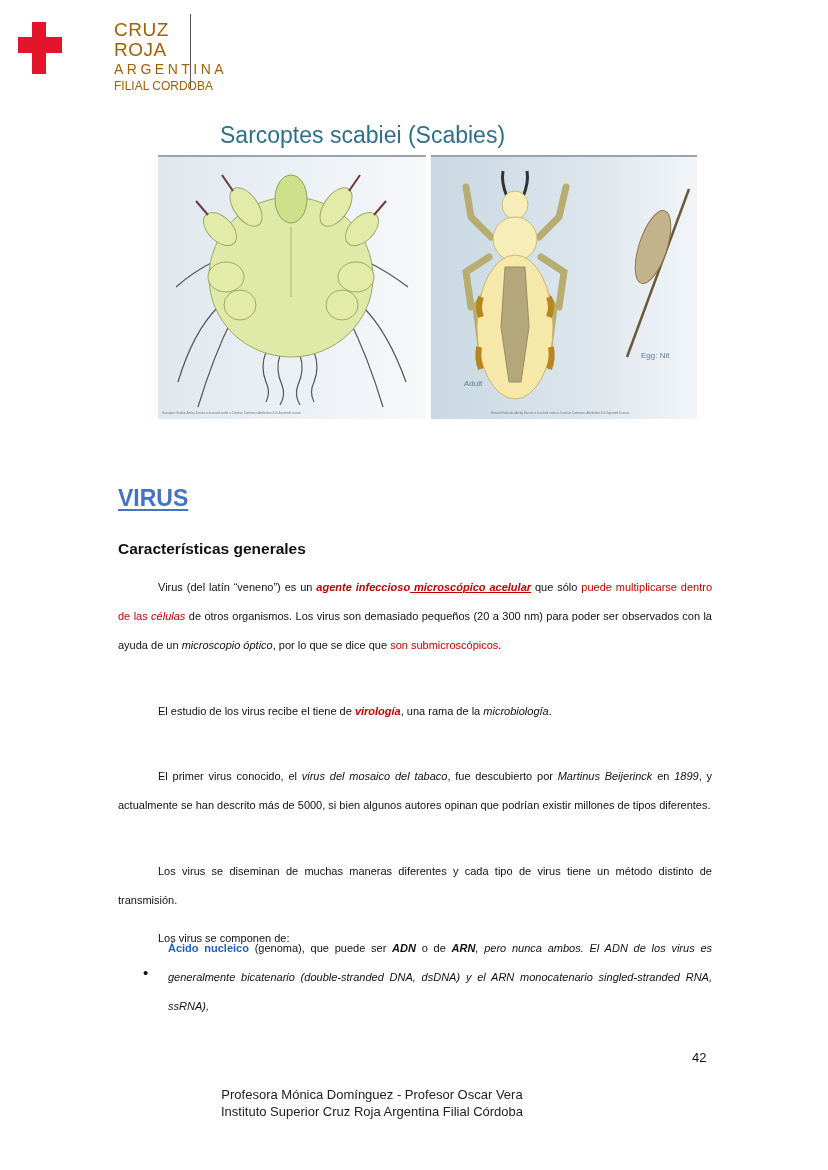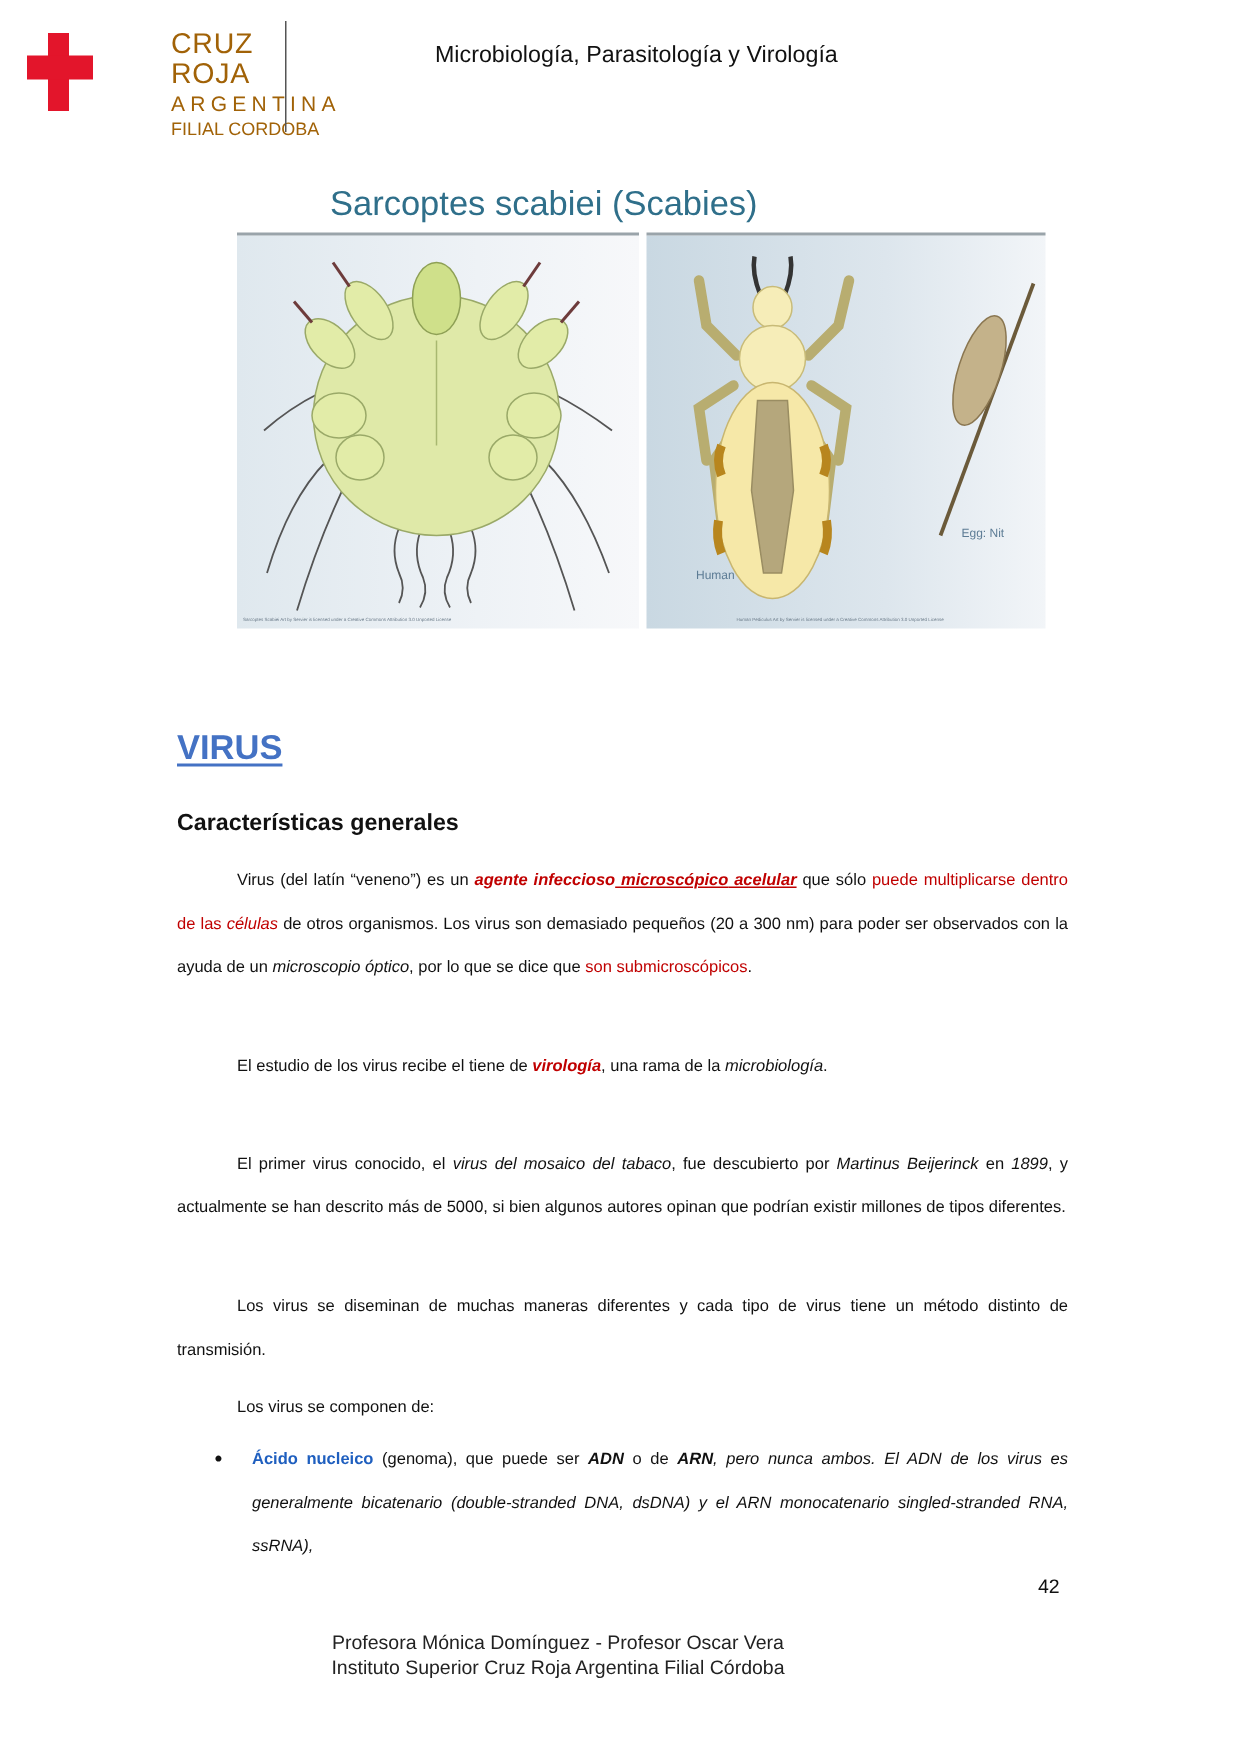--- a/index.html
+++ b/index.html
@@ -46,21 +46,20 @@
   <div class="logo">
     <div class="cross-v"></div>
     <div class="cross-h"></div>
     <div class="logo-text">
       <div class="logo-l1">CRUZ ROJA</div>
       <div class="logo-l2">ARGENTINA</div>
       <div class="logo-l3">FILIAL CORDOBA</div>
     </div>
   </div>
   <div class="logo-divider"></div>
-  <div class="doc-title">Microbiología, Parasitología y Virología</div>
 </div>
 
 <div class="figure">
   <div class="panel-title left">Sarcoptes scabiei (Scabies)</div>
 
   <div class="panel left">
     <svg width="268" height="262" viewBox="0 0 268 262">
       <g stroke="#555" stroke-width="1.2" fill="none">
         <path d="M60 150 Q35 175 20 225"></path>
           <path d="M75 160 Q55 200 40 250"></path>
@@ -112,40 +111,40 @@
       <ellipse cx="84" cy="82" rx="22" ry="22" fill="#f6edb8" stroke="#c8bb78"></ellipse>
       <ellipse cx="84" cy="170" rx="38" ry="72" fill="#f6e8a8" stroke="#c8b670"></ellipse>
       <path d="M74 110 L94 110 L98 170 L90 225 L78 225 L70 170 Z" fill="#b5a77c" stroke="#9a8d62"></path>
       <path d="M50 140 q-4 10 0 20" stroke="#b8861e" stroke-width="6" fill="none"></path>
       <path d="M118 140 q4 10 0 20" stroke="#b8861e" stroke-width="6" fill="none"></path>
       <path d="M48 190 q-2 12 2 22" stroke="#b8861e" stroke-width="6" fill="none"></path>
       <path d="M120 190 q2 12 -2 22" stroke="#b8861e" stroke-width="6" fill="none"></path>
       <line x1="258" y1="32" x2="196" y2="200" stroke="#6b5a3a" stroke-width="2.5"></line>
       <ellipse cx="222" cy="90" rx="14" ry="38" transform="rotate(18 222 90)" fill="#c4b28a" stroke="#8a7650"></ellipse>
     </svg>
-    <div class="panel-label" style="left:33px; top:222px;">Human</div>
+    <div class="panel-label" style="left:33px; top:222px;">Adult</div>
     <div class="panel-label" style="left:210px; top:194px;">Egg: Nit</div>
     <div class="credit" style="left:60px;">Human Pediculus Art by Servier is licensed under a Creative Commons Attribution 3.0 Unported License</div>
   </div>
 </div>
 
 <div class="h-virus">VIRUS</div>
 <div class="h-sub">Características generales</div>
 
 <p class="para" style="top:573px;"><span class="indent"></span><span>Virus (del latín “veneno”) es un </span><span class="red-bi">agente infeccioso</span><span class="red-bi ul"> microscópico</span><span class="red-bi ul"> acelular</span> <span>que sólo </span><span class="red">puede multiplicarse dentro de las </span><span class="red it">células</span><span> de otros organismos. Los virus son demasiado pequeños (20 a 300 nm) para poder ser observados con la ayuda de un </span><span class="it">microscopio óptico</span><span>, por lo que se dice que </span><span class="red">son submicroscópicos</span><span>.</span></p>
 
 <p class="para" style="top:697px; text-align-last:left;"><span class="indent"></span><span>El estudio de los virus recibe el tiene de </span><span class="red-bi">virología</span><span>, una rama de la </span><span class="it">microbiología</span><span>.</span></p>
 
 <p class="para" style="top:762px;"><span class="indent"></span><span>El primer virus conocido, el </span><span class="it">virus del mosaico del tabaco</span><span>, fue descubierto por </span><span class="it">Martinus Beijerinck</span><span> en </span><span class="it">1899</span><span>, y actualmente se han descrito más de 5000, si bien algunos autores opinan que podrían existir millones de tipos diferentes.</span></p>
 
 <p class="para" style="top:857px;"><span class="indent"></span><span>Los virus se diseminan de muchas maneras diferentes y cada tipo de virus tiene un método distinto de transmisión.</span></p>
 
 <p class="para" style="top:924px;"><span class="indent"></span><span>Los virus se componen de:</span></p>
 
 <div class="bullet">•</div>
-<p class="para" style="left:168px; width:544px; top:959px;"><span class="blue-b">Ácido nucleico</span><span> (genoma), que puede ser </span><span class="bi">ADN</span><span> o de </span><span class="bi">ARN</span><span class="it">, pero nunca ambos. El ADN de los virus es generalmente bicatenario (double-stranded DNA, dsDNA) y el ARN monocatenario singled-stranded RNA, ssRNA),</span></p>
+<p class="para" style="left:168px; width:544px; top:934px;"><span class="blue-b">Ácido nucleico</span><span> (genoma), que puede ser </span><span class="bi">ADN</span><span> o de </span><span class="bi">ARN</span><span class="it">, pero nunca ambos. El ADN de los virus es generalmente bicatenario (double-stranded DNA, dsDNA) y el ARN monocatenario singled-stranded RNA, ssRNA),</span></p>
 
 <div class="page-num">42</div>
 
 <div class="footer">
   <div>Profesora Mónica Domínguez - Profesor Oscar Vera</div>
   <div>Instituto Superior Cruz Roja Argentina Filial Córdoba</div>
 </div>
 
 </body></html>

